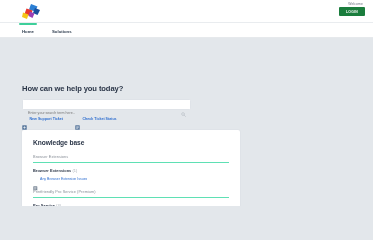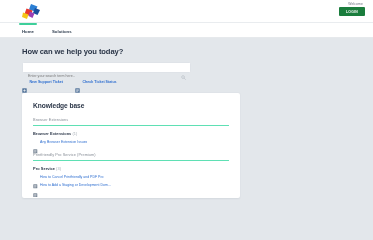--- a/index.html
+++ b/index.html
@@ -72,20 +72,21 @@
     top: 0; left: -3px; right: -3px;
     height: 1.6px;
     background: #3ecf9a;
     border-radius: 1px;
   }
 
   
   .hero {
     background: #e3e7eb;
     padding: 9px 0 0 22px;
+    margin-top: 37px;
   }
   .hero-title {
     font-size: 7.6px;
     font-weight: bold;
     color: #2b3648;
     letter-spacing: -0.1px;
   }
   .searchwrap {
     position: relative;
     margin-top: 6px;

